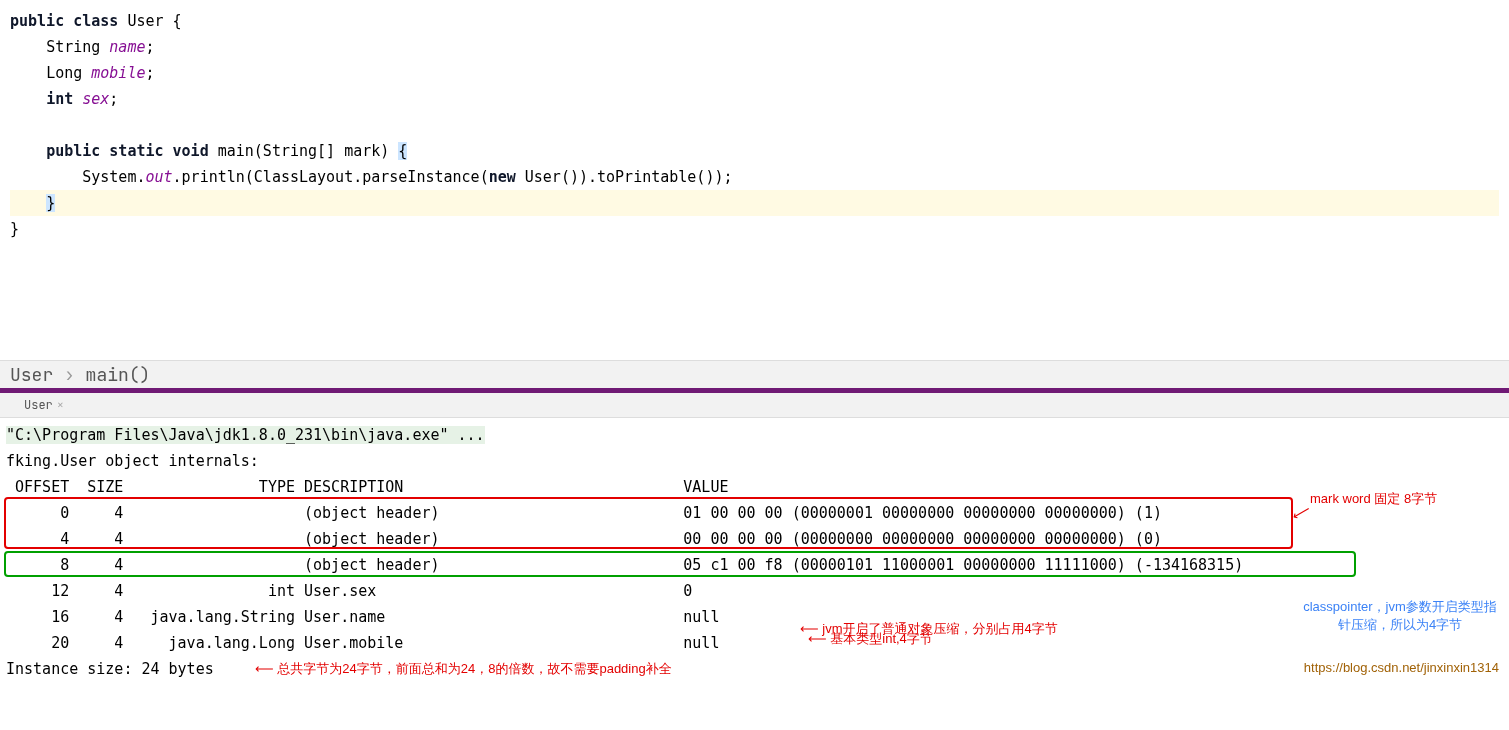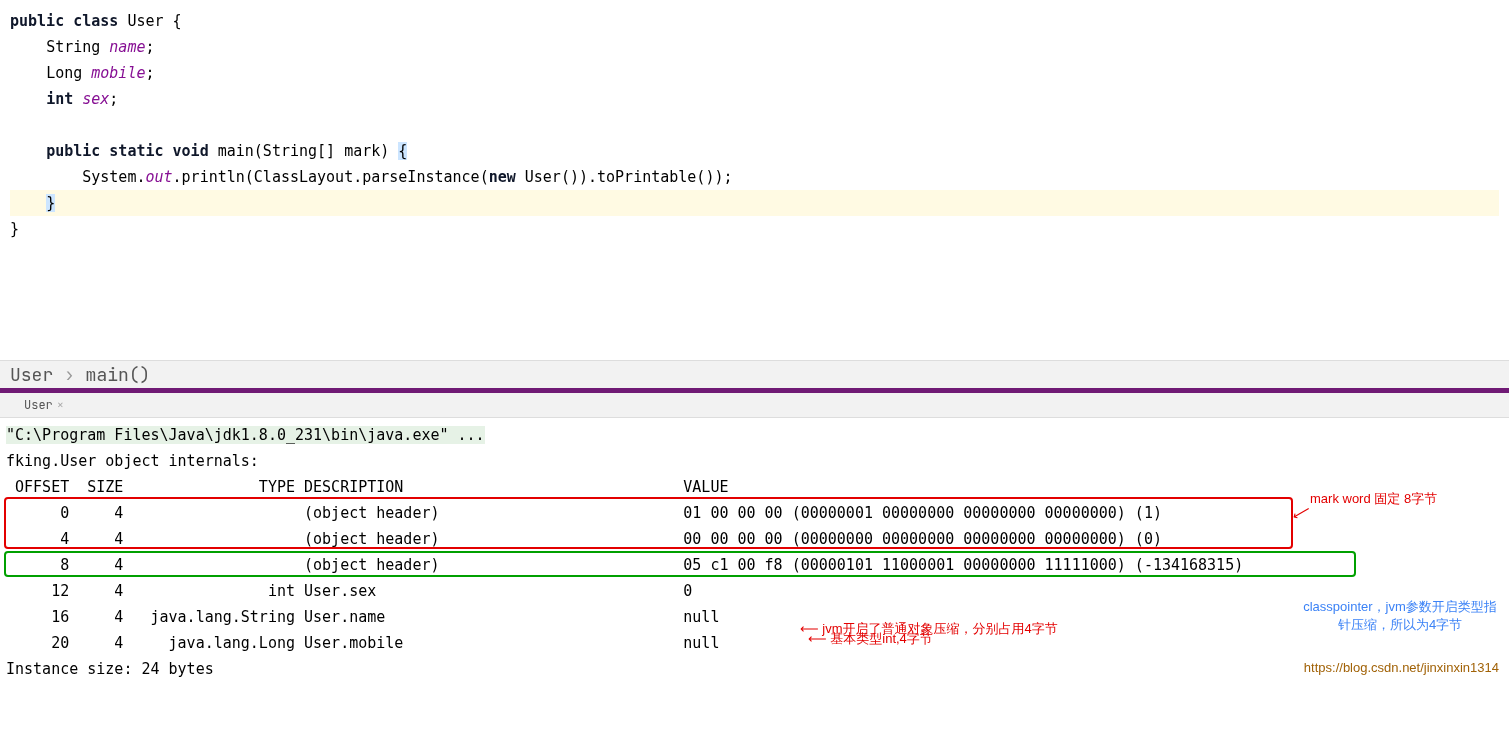--- a/index.html
+++ b/index.html
@@ -70,15 +70,16 @@
   <div class="row">     20     4     java.lang.Long User.mobile                               null</div>
   <div class="row"><span>Instance size: 24 bytes</span></div>
 
   <div class="red-box" style="left:4px; top:79px; width:1289px; height:52px;"></div>
   <div class="green-box" style="left:4px; top:133px; width:1352px; height:26px;"></div>
 
   <div class="annot red" style="left:1310px; top:68px;"><span class="arrow" style="position:absolute; left:-18px; top:14px; transform:rotate(-30deg);">⟵</span><span>mark word 固定 8字节</span></div>
   <div class="annot green" style="left:1300px; top:180px; width:200px; line-height:18px;"><span>classpointer，jvm参数开启类型指针压缩，所以为4字节</span></div>
   <div class="annot red" style="left:808px; top:160px;margin-top:48px;"><span class="arrow">⟵</span> <span>基本类型int,4字节</span></div>
   <div class="annot red" style="left:800px; top:198px;"><span class="arrow">⟵</span> <span>jvm开启了普通对象压缩，分别占用4字节</span></div>
+  <div class="annot red" style="left:255px; top:238px;"><span class="arrow">⟵</span> <span>总共字节为24字节，前面总和为24，8的倍数，故不需要padding补全</span></div>
 
   <div class="watermark">https://blog.csdn.net/jinxinxin1314</div>
 </div>
 
 </body></html>

